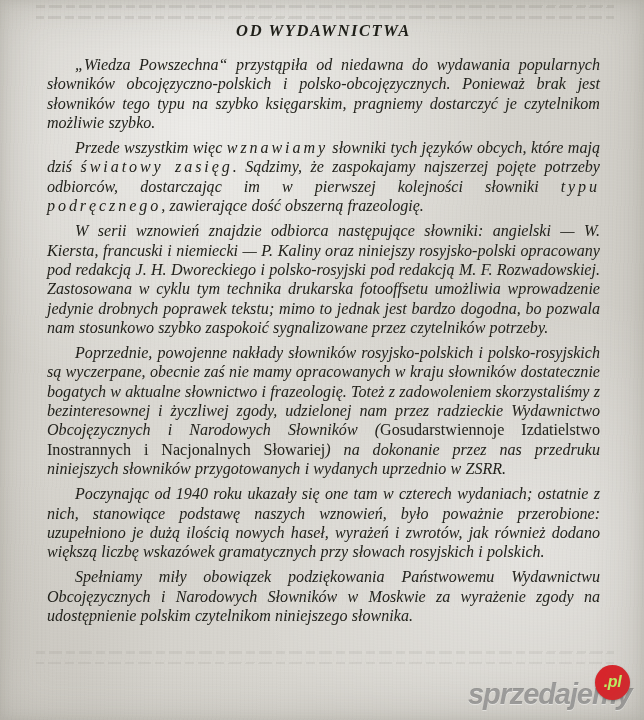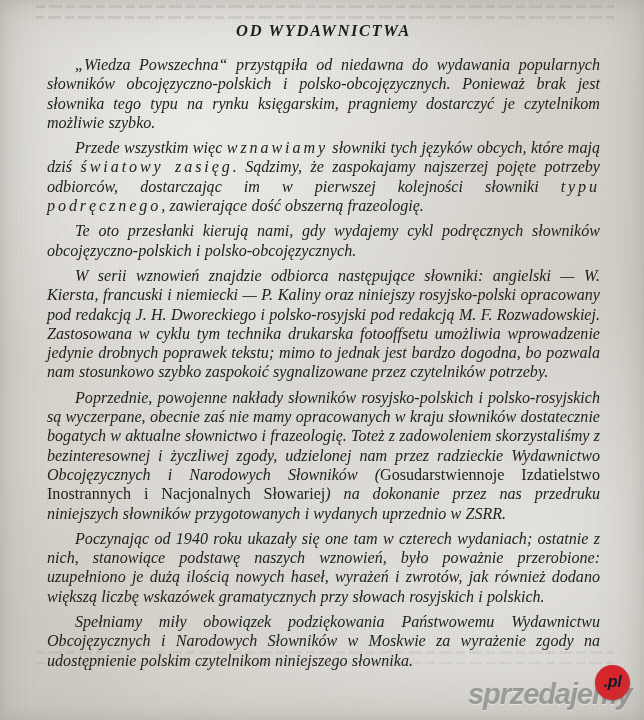--- a/index.html
+++ b/index.html
@@ -130,21 +130,21 @@
   .wm-badge-label {
     position: absolute;
     inset: 0;
     display: flex;
     align-items: center;
     justify-content: center;
     font-family: "Liberation Sans", "DejaVu Sans", sans-serif;
     font-size: 16px;
     font-weight: 700;
     font-style: italic;
-    color: #0f172a;
+    color: #bef264;
     letter-spacing: -0.4px;
     padding-bottom: 1px;
   }
 
   
   .vignette {
     position: absolute;
     inset: 0;
     pointer-events: none;
     box-shadow: inset 0 0 46px rgba(120,116,106,0.30),
@@ -158,23 +158,22 @@
 
   <div class="grain"></div>
   <div class="showthrough"></div>
   <div class="showthrough low"></div>
 
   <div class="content">
 
     <h1 class="doc-title">OD WYDAWNICTWA</h1>
 
     <div id="body-text">
-        <p class="para"><span>„Wiedza Powszechna“ przystąpiła od niedawna do wydawania popularnych słowników obcojęzyczno-polskich i polsko-obcojęzycznych. Ponieważ brak jest słownika tego typu na rynku księgarskim, pragniemy dostarczyć je czytelnikom możliwie szybko.</span></p>
+        <p class="para"><span>„Wiedza Powszechna“ przystąpiła od niedawna do wydawania popularnych słowników obcojęzyczno-polskich i polsko-obcojęzycznych. Ponieważ brak jest słowników tego typu na szybko księgarskim, pragniemy dostarczyć je czytelnikom możliwie szybko.</span></p>
         <p class="para"><span>Przede wszystkim więc </span><span class="sp">wznawiamy</span><span> słowniki tych języków obcych, które mają dziś </span><span class="sp">światowy zasięg</span><span>. Sądzimy, że zaspokajamy najszerzej pojęte potrzeby odbiorców, dostarczając im w pierwszej kolejności słowniki </span><span class="sp">typu podręcznego</span><span>, zawierające dość obszerną frazeologię.</span></p>
-        <p class="para"><span>Te oto przesłanki kierują nami, gdy wydajemy cykl podręcznych słowników obcojęzyczno-polskich i polsko-obcojęzycznych.</span></p>
         <p class="para"><span>W serii wznowień znajdzie odbiorca następujące słowniki: angielski — W. Kiersta, francuski i niemiecki — P. Kaliny oraz niniejszy rosyjsko-polski opracowany pod redakcją J. H. Dworeckiego i polsko-rosyjski pod redakcją M. F. Rozwadowskiej. Zastosowana w cyklu tym technika drukarska fotooffsetu umożliwia wprowadzenie jedynie drobnych poprawek tekstu; mimo to jednak jest bardzo dogodna, bo pozwala nam stosunkowo szybko zaspokoić sygnalizowane przez czytelników potrzeby.</span></p>
         <p class="para"><span>Poprzednie, powojenne nakłady słowników rosyjsko-polskich i polsko-rosyjskich są wyczerpane, obecnie zaś nie mamy opracowanych w kraju słowników dostatecznie bogatych w aktualne słownictwo i frazeologię. Toteż z zadowoleniem skorzystaliśmy z bezinteresownej i życzliwej zgody, udzielonej nam przez radzieckie Wydawnictwo Obcojęzycznych i Narodowych Słowników (</span><span class="rm">Gosudarstwiennoje Izdatielstwo Inostrannych i Nacjonalnych Słowariej</span><span>) na dokonanie przez nas przedruku niniejszych słowników przygotowanych i wydanych uprzednio w ZSRR.</span></p>
         <p class="para"><span>Poczynając od 1940 roku ukazały się one tam w czterech wydaniach; ostatnie z nich, stanowiące podstawę naszych wznowień, było poważnie przerobione: uzupełniono je dużą ilością nowych haseł, wyrażeń i zwrotów, jak również dodano większą liczbę wskazówek gramatycznych przy słowach rosyjskich i polskich.</span></p>
         <p class="para"><span>Spełniamy miły obowiązek podziękowania Państwowemu Wydawnictwu Obcojęzycznych i Narodowych Słowników w Moskwie za wyrażenie zgody na udostępnienie polskim czytelnikom niniejszego słownika.</span></p>
       </div>
 
   </div>
 
   <div class="watermark">
     <div class="wm-text">sprzedajemy</div>

